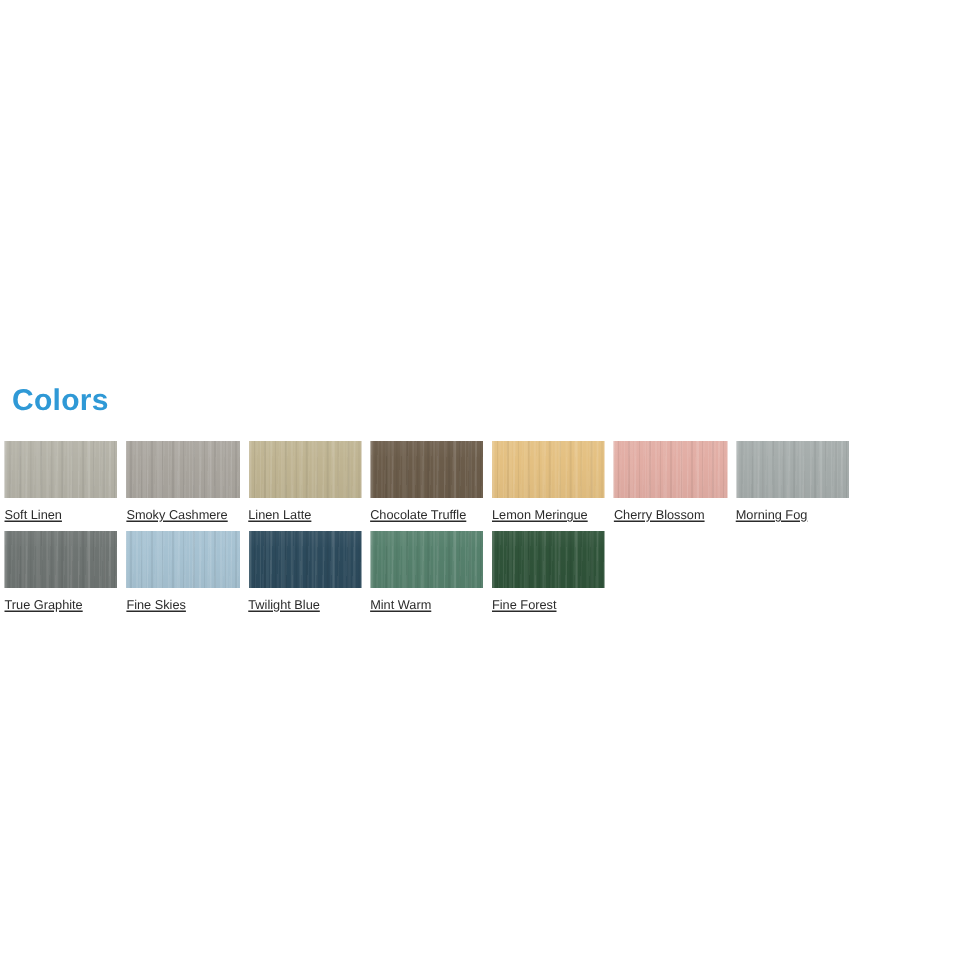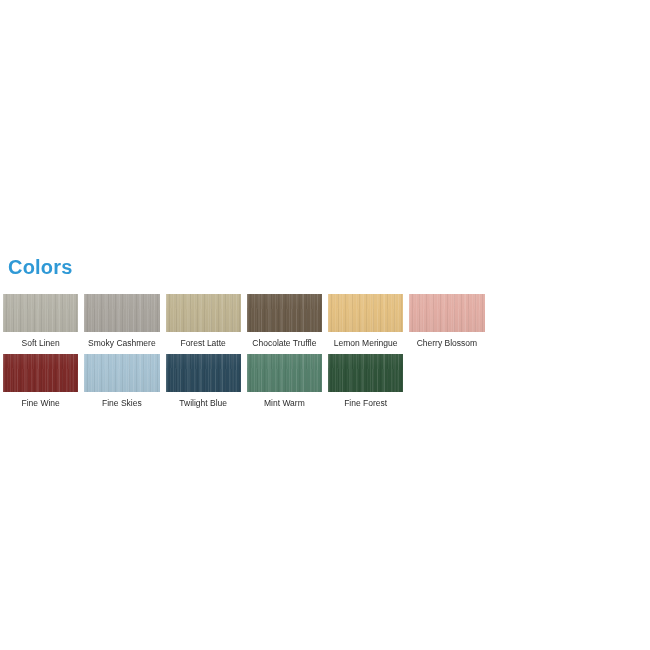--- a/index.html
+++ b/index.html
@@ -117,25 +117,25 @@
         rgba(0,0,0,0.0) 1px,
         rgba(0,0,0,0.0) 5px
       );
     pointer-events: none;
     opacity: 0.8;
   }
 
   .swatch-label {
     font-size: 8.5px;
     color: #2b2b2b;
-    text-align: center;
     line-height: 10px;
     padding: 6px 0 6px 0;
     white-space: nowrap;
     font-family: "Liberation Sans", sans-serif;
+    text-decoration: underline;
   }
 </style>
 </head>
 <body>
 
 <div id="page">
 
   <section class="palette-section">
 
     <h2 class="section-title">Colors</h2>
@@ -146,39 +146,43 @@
           <div class="swatch-cell">
             <div class="swatch-chip" style="background-color: rgb(180, 178, 167);"></div>
             <div class="swatch-label">Soft Linen</div>
           </div>
           <div class="swatch-cell">
             <div class="swatch-chip" style="background-color: rgb(169, 165, 158);"></div>
             <div class="swatch-label">Smoky Cashmere</div>
           </div>
           <div class="swatch-cell">
             <div class="swatch-chip" style="background-color: rgb(191, 180, 146);"></div>
-            <div class="swatch-label">Forest Latte</div>
+            <div class="swatch-label">Linen Latte</div>
           </div>
           <div class="swatch-cell">
             <div class="swatch-chip" style="background-color: rgb(107, 92, 74);"></div>
             <div class="swatch-label">Chocolate Truffle</div>
           </div>
           <div class="swatch-cell">
             <div class="swatch-chip" style="background-color: rgb(228, 192, 129);"></div>
             <div class="swatch-label">Lemon Meringue</div>
           </div>
           <div class="swatch-cell">
             <div class="swatch-chip" style="background-color: rgb(226, 173, 164);"></div>
             <div class="swatch-label">Cherry Blossom</div>
           </div>
+          <div class="swatch-cell">
+            <div class="swatch-chip" style="background-color: rgb(165, 172, 171);"></div>
+            <div class="swatch-label">Morning Fog</div>
+          </div>
         </div>
       <div class="swatch-row">
           <div class="swatch-cell">
-            <div class="swatch-chip" style="background-color: rgb(125, 42, 40);"></div>
-            <div class="swatch-label">Fine Wine</div>
+            <div class="swatch-chip" style="background-color: rgb(110, 116, 114);"></div>
+            <div class="swatch-label">True Graphite</div>
           </div>
           <div class="swatch-cell">
             <div class="swatch-chip" style="background-color: rgb(166, 194, 210);"></div>
             <div class="swatch-label">Fine Skies</div>
           </div>
           <div class="swatch-cell">
             <div class="swatch-chip" style="background-color: rgb(44, 74, 92);"></div>
             <div class="swatch-label">Twilight Blue</div>
           </div>
           <div class="swatch-cell">

